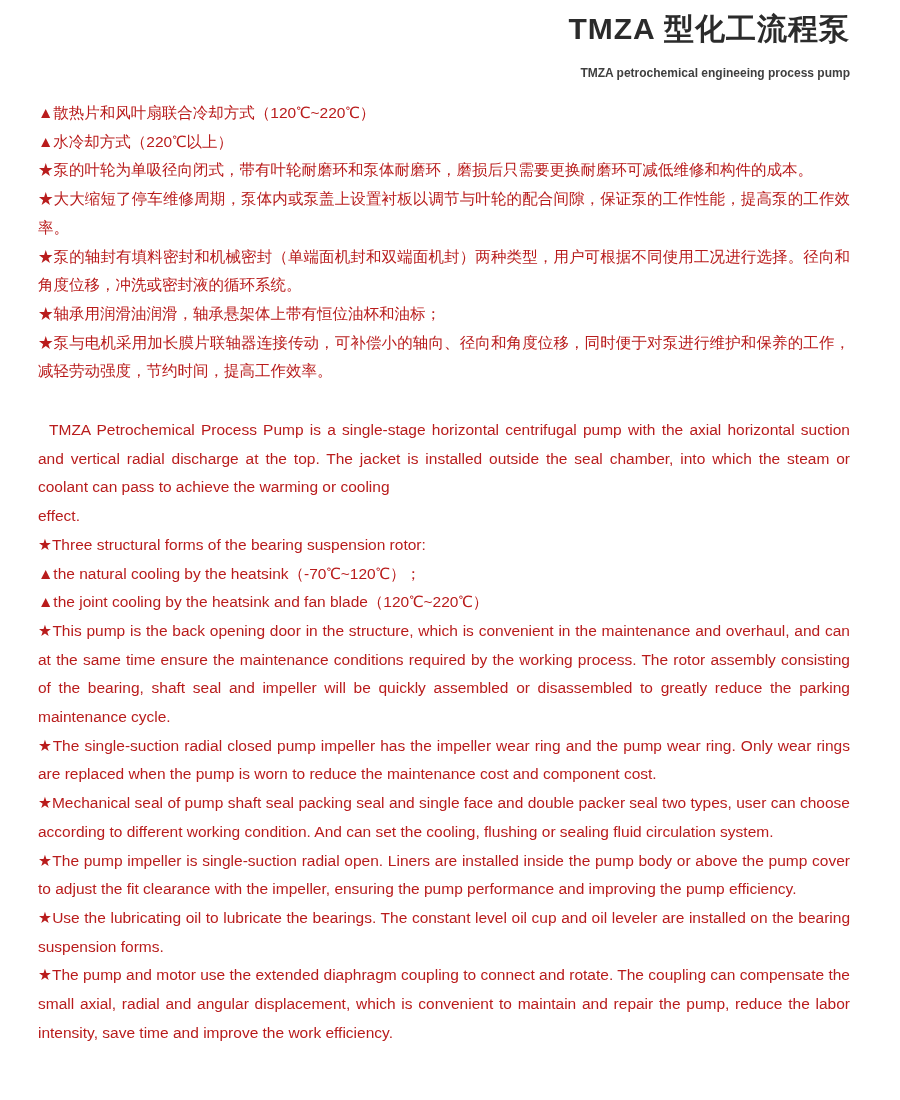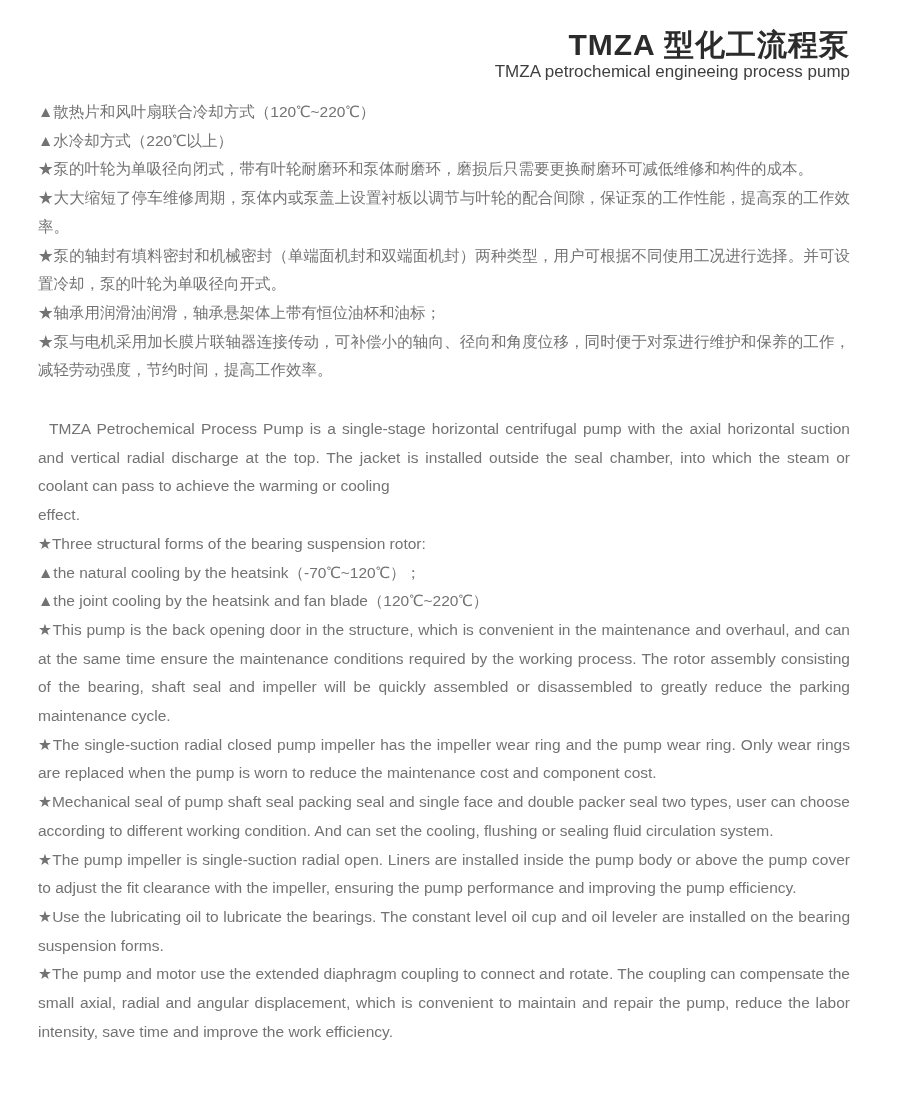--- a/index.html
+++ b/index.html
@@ -6,76 +6,76 @@
     margin: 0;
     padding: 0;
     background: #ffffff;
   }
   .page {
     position: relative;
     width: 900px;
     height: 1100px;
     box-sizing: border-box;
     background: #ffffff;
-    padding: 28px 50px 0 38px;
+    padding: 12px 50px 0 38px;
     font-family: "Liberation Sans", sans-serif;
     color: #3a3a3a;
     overflow: hidden;
   }
   .header {
     text-align: right;
   }
   .title {
     margin: 0;
     font-size: 30px;
     line-height: 34px;
     font-weight: bold;
     color: #2b2b2b;
     letter-spacing: 1px;
   }
   .subtitle {
-    margin-top: 0;
-    font-size: 17px;
+    margin-top: 17px;
+    font-size: 12px;
     line-height: 20px;
-    font-weight: normal;
+    font-weight: bold;
     color: #3f3f3f;
   }
   .section-cn {
     margin-top: 16px;
   }
   .section-en {
     margin-top: 30px;
   }
   .para {
     margin: 0;
     font-size: 15.5px;
     line-height: 28.7px;
     text-align: justify;
-    color: #737373;
+    color: #b91c1c;
   }
   .indent {
     text-indent: 11px;
   }
 </style>
 </head>
 <body>
 
 <div class="page">
 
   <header class="header">
     <h1 class="title">TMZA 型化工流程泵</h1>
     <div class="subtitle">TMZA petrochemical engineeing process pump</div>
   </header>
 
   <section class="section-cn">
     <p class="para">▲散热片和风叶扇联合冷却方式（120℃~220℃）</p>
     <p class="para">▲水冷却方式（220℃以上）</p>
     <p class="para">★泵的叶轮为单吸径向闭式，带有叶轮耐磨环和泵体耐磨环，磨损后只需要更换耐磨环可减低维修和构件的成本。</p>
     <p class="para">★大大缩短了停车维修周期，泵体内或泵盖上设置衬板以调节与叶轮的配合间隙，保证泵的工作性能，提高泵的工作效率。</p>
-    <p class="para">★泵的轴封有填料密封和机械密封（单端面机封和双端面机封）两种类型，用户可根据不同使用工况进行选择。并可设置冷却，泵的叶轮为单吸径向开式。</p>
+    <p class="para">★泵的轴封有填料密封和机械密封（单端面机封和双端面机封）两种类型，用户可根据不同使用工况进行选择。径向和角度位移，冲洗或密封液的循环系统。</p>
     <p class="para">★轴承用润滑油润滑，轴承悬架体上带有恒位油杯和油标；</p>
     <p class="para">★泵与电机采用加长膜片联轴器连接传动，可补偿小的轴向、径向和角度位移，同时便于对泵进行维护和保养的工作，减轻劳动强度，节约时间，提高工作效率。</p>
   </section>
 
   <section class="section-en">
     <p class="para indent">TMZA Petrochemical Process Pump is a single-stage horizontal centrifugal pump with the axial horizontal suction and vertical radial discharge at the top. The jacket is installed outside the seal chamber, into which the steam or coolant can pass to achieve the warming or cooling</p>
     <p class="para">effect.</p>
     <p class="para">★Three structural forms of the bearing suspension rotor:</p>
     <p class="para">▲the natural cooling by the heatsink（-70℃~120℃）；</p>
     <p class="para">▲the joint cooling  by the heatsink and fan blade（120℃~220℃）</p>

